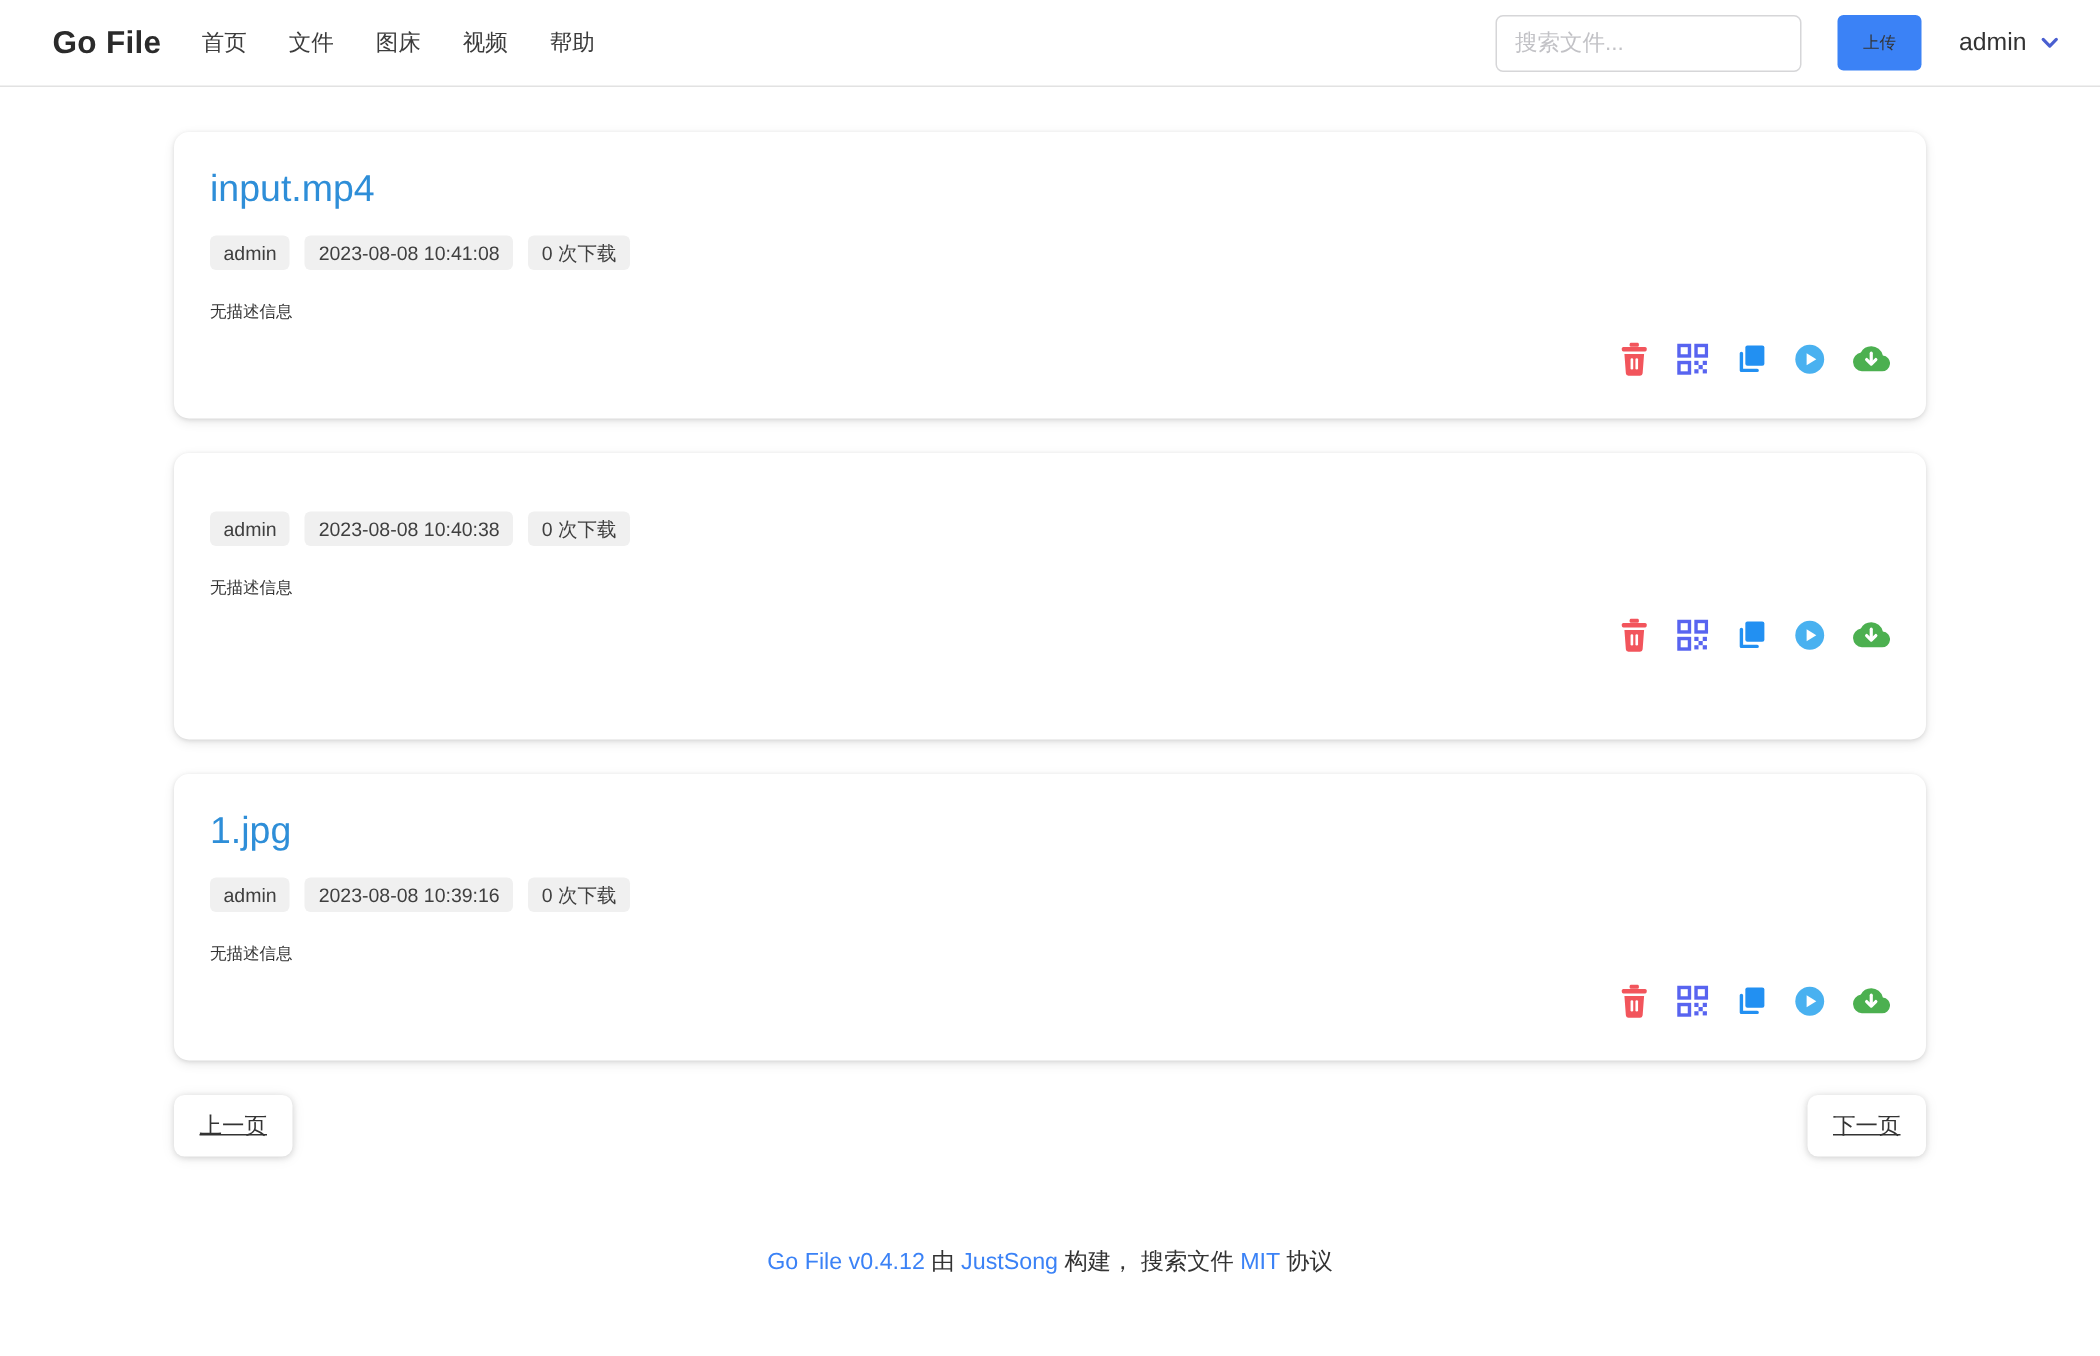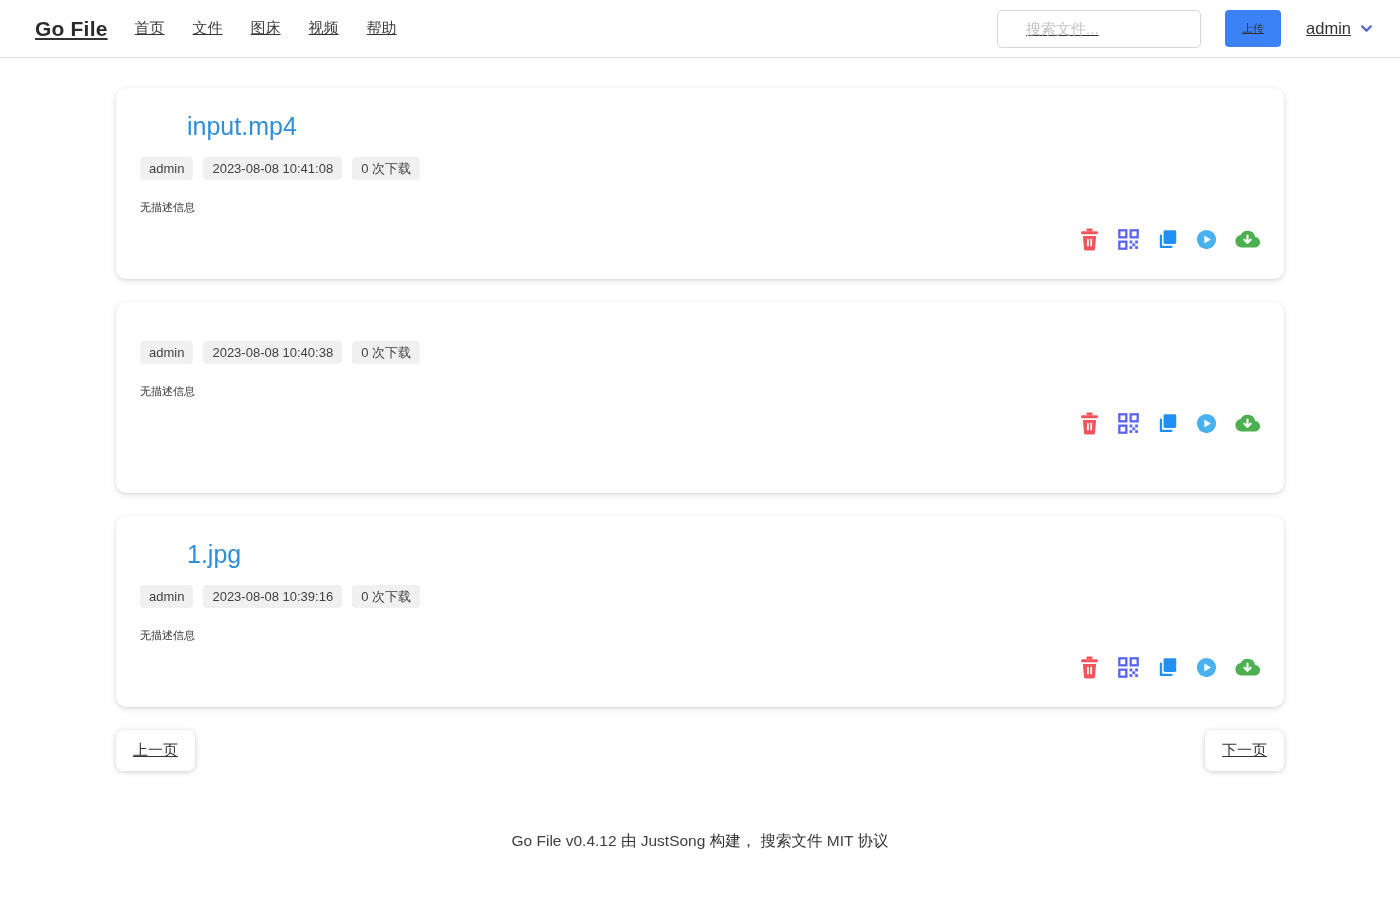--- a/index.html
+++ b/index.html
@@ -11,21 +11,20 @@
     overflow: hidden;
   }
   
   .navbar {
     height: 58px;
     display: flex;
     align-items: center;
     padding: 0 26px 0 35px;
     border-bottom: 1px solid #e2e2e2;
     background: #fff;
-    text-decoration: underline;
   }
   .brand {
     font-size: 21px;
     font-weight: bold;
     color: #2b2b2b;
     letter-spacing: .2px;
     margin-right: 27px;
     cursor: pointer;
   }
   .menu { display: flex; align-items: center; }
@@ -39,21 +38,21 @@
   .nav-right {
     margin-left: auto;
     display: flex;
     align-items: center;
   }
   .search-input {
     width: 204px;
     height: 38px;
     border: 1px solid #d6d6d8;
     border-radius: 5px;
-    padding: 0 28px;
+    padding: 0 12px;
     font-size: 15px;
     font-family: inherit;
     color: #333;
     outline: none;
   }
   .search-input::placeholder { color: #c2c2c6; }
   .upload-btn {
     margin-left: 24px;
     height: 37px;
     padding: 0 17px;
@@ -85,21 +84,20 @@
     margin-bottom: 23px;
     height: 191px;
   }
   .file-title {
     display: inline-block;
     font-size: 25px;
     font-weight: 400;
     color: #2e8ed8;
     cursor: pointer;
     line-height: 1.2;
-    margin-left: 47px;
   }
   .badges { margin-top: 16px; display: flex; gap: 10px; }
   .badge {
     background: #f0f0f0;
     color: #3f3f3f;
     font-size: 13px;
     line-height: 1;
     padding: 5px 9px;
     border-radius: 4px;
   }
@@ -135,21 +133,21 @@
     cursor: pointer;
   }
 
   
   .footer {
     margin-top: 60px;
     text-align: center;
     font-size: 15.5px;
     color: #333;
   }
-  .flink { color: #404040; cursor: pointer; }
+  .flink { color: #3b82f6; cursor: pointer; }
   .fplain { color: #333; }
 </style>
 </head>
 <body>
 
 <svg width="0" height="0" style="position:absolute" aria-hidden="true">
   <defs>
     <symbol id="sym-trash" viewBox="0 0 24 26">
       <rect x="8.5" y="0.5" width="7" height="3" rx="1" fill="#f2555c"></rect>
       <rect x="2.5" y="3.6" width="19" height="3.4" rx="1.2" fill="#f2555c"></rect>

